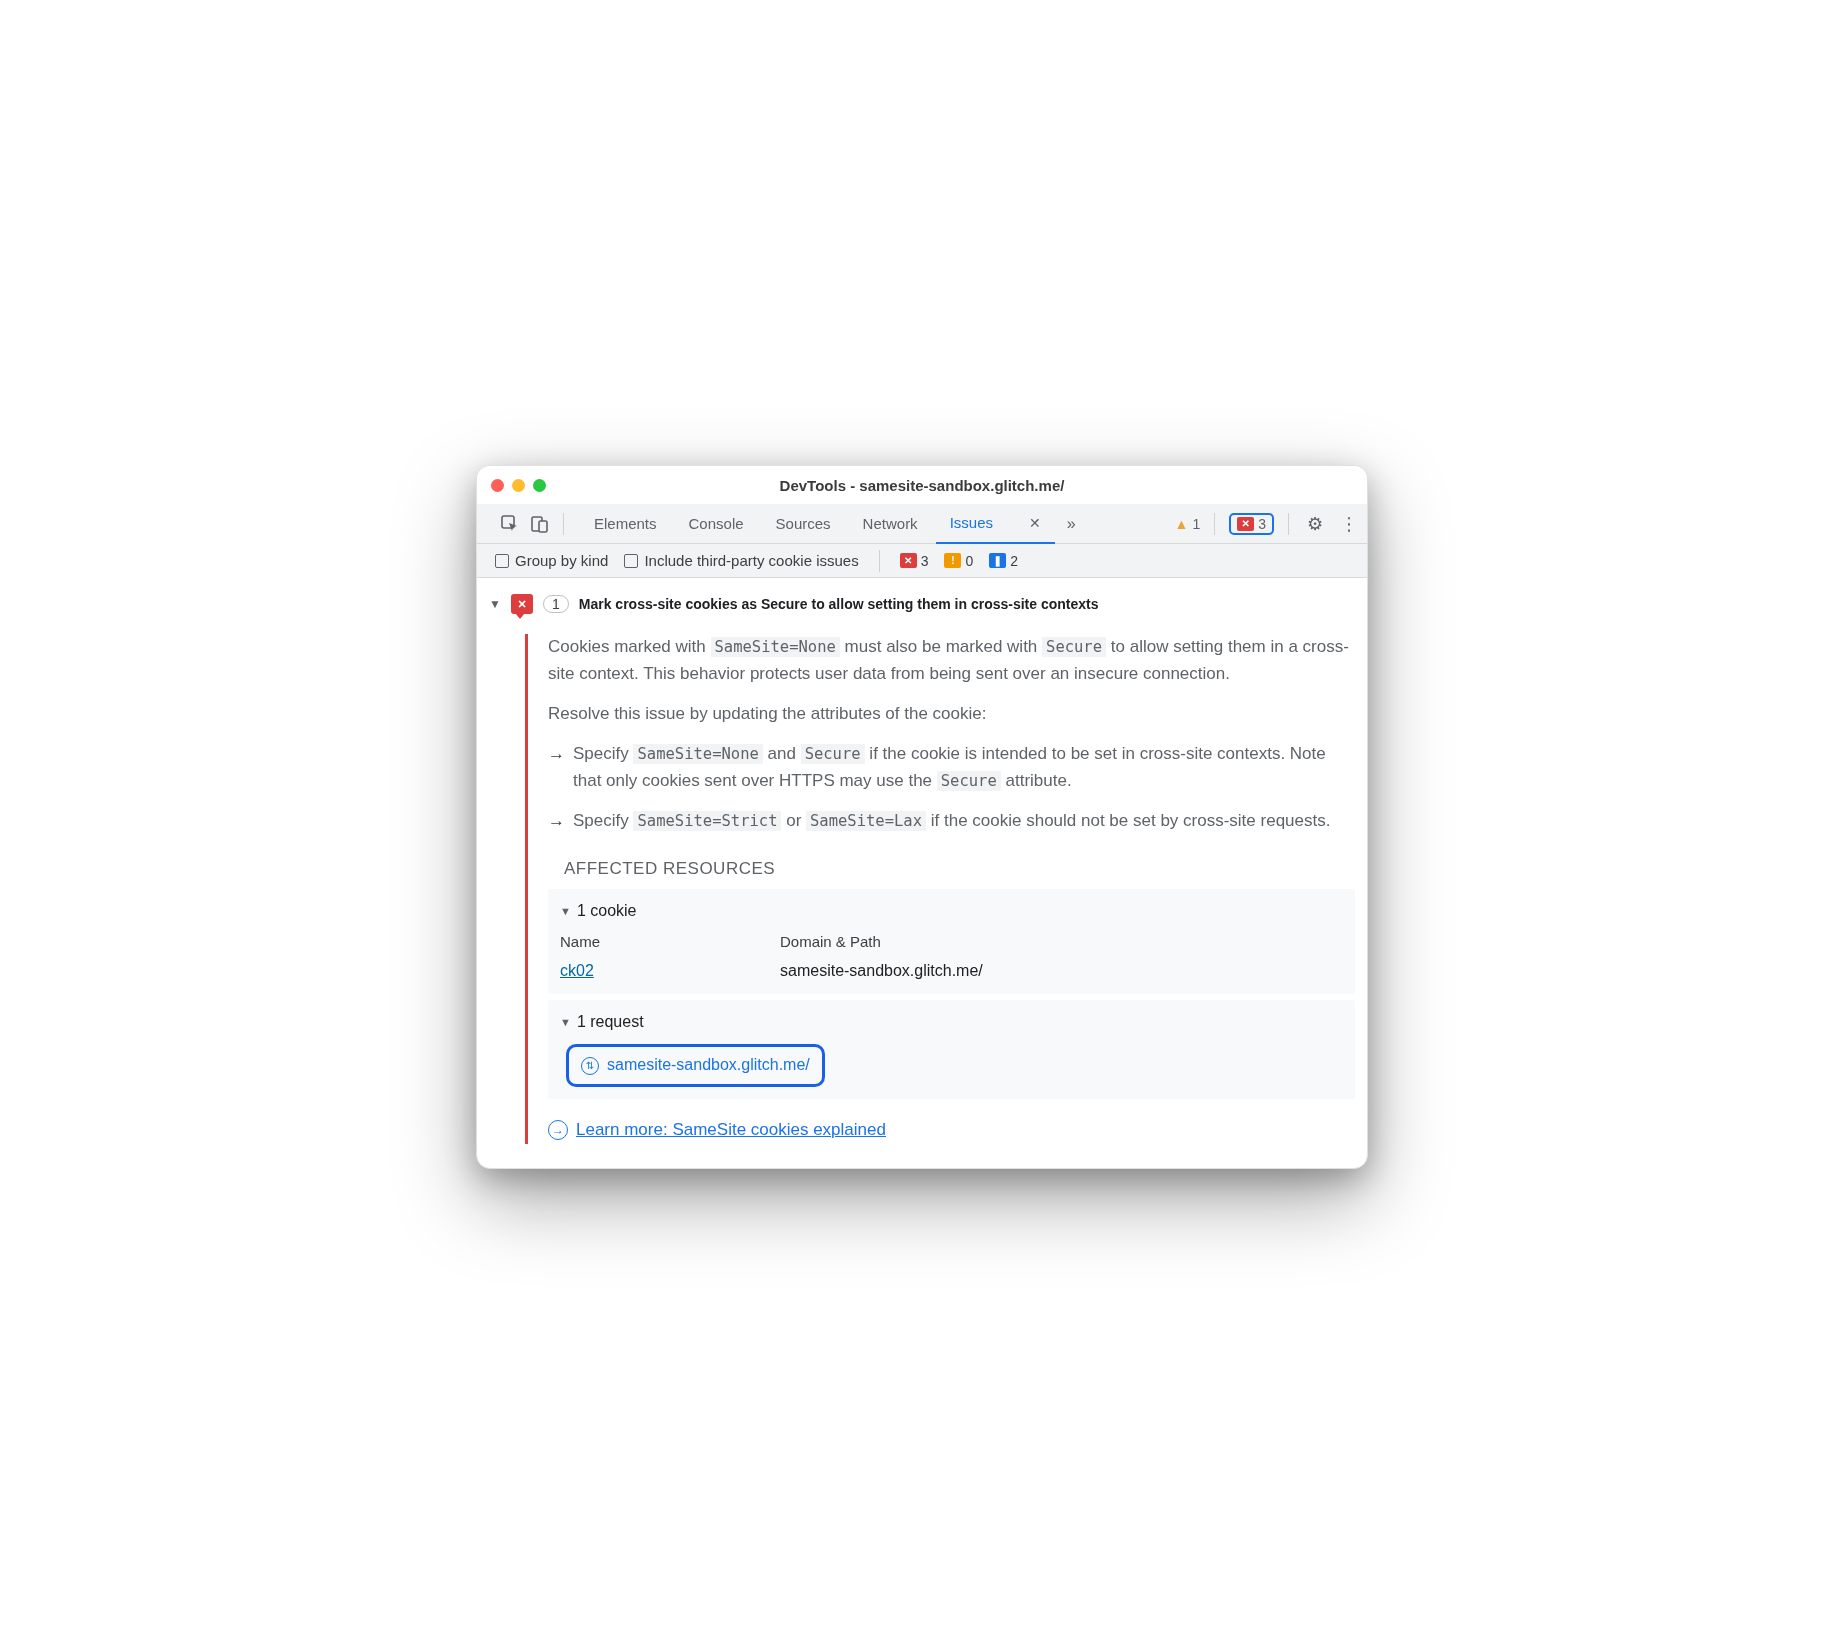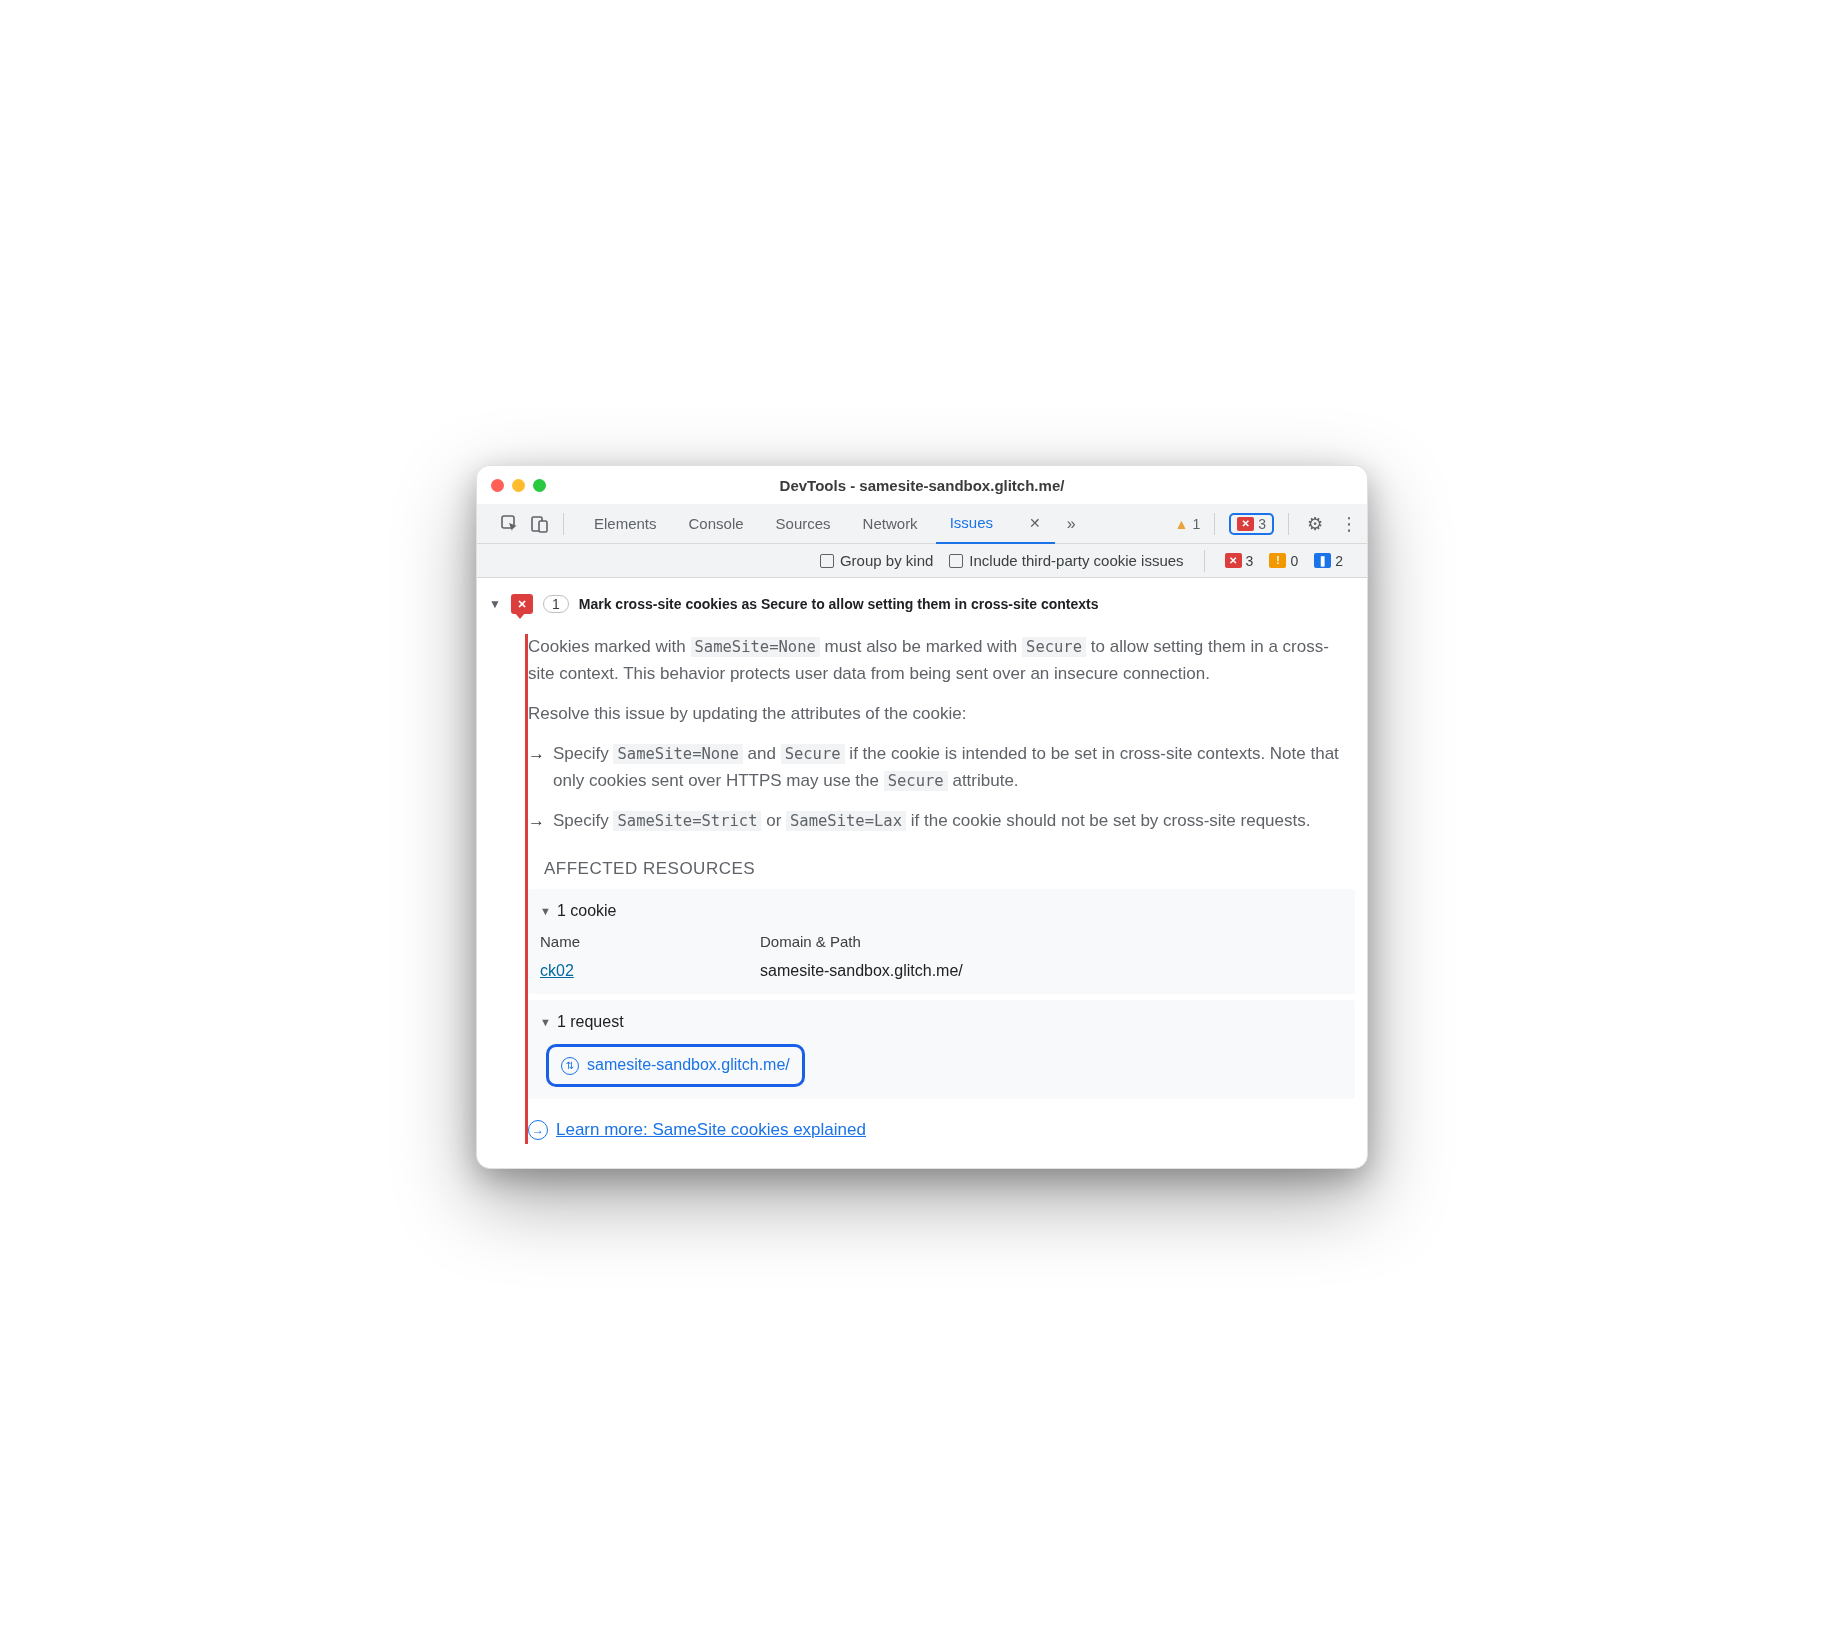--- a/index.html
+++ b/index.html
@@ -45,38 +45,38 @@
   .tab .closex { font-size:14px; color:#5f6368;}
   .moretabs { color:#5f6368; padding:0 8px;}
   .spacer { flex:1; }
   .badgegrp { display:flex; align-items:center; gap:10px; }
   .badge { display:flex; align-items:center; gap:4px; font-size:14px; color:#5f6368;}
   .b-warn { color:#e8a33d;}
   .errbox { display:flex; align-items:center; gap:4px; border:2.5px solid #1a73e8; border-radius:5px; padding:1px 6px; font-size:14px; color:#5f6368;}
   .errchip { background:#dc3e3e; color:#fff; width:17px; height:14px; border-radius:2px; font-size:10px; display:flex; align-items:center; justify-content:center; font-weight:700;}
   .gear, .kebab { width:24px; color:#5f6368; text-align:center; font-size:18px;}
   
-  .optrow { display:flex; align-items:center; height:34px; background:#f1f3f4; border-bottom:1px solid #d8d8d8; padding:0 24px; gap:16px; justify-content:flex-end;}
+  .optrow { display:flex; align-items:center; height:34px; background:#f1f3f4; border-bottom:1px solid #d8d8d8; padding:0 18px; gap:16px; justify-content:flex-start;}
   .chklbl { display:flex; align-items:center; gap:6px; font-size:15px; color:#3c4043;}
   .chkbox { width:14px; height:14px; border:1.5px solid #5f6368; border-radius:2px;}
   .stat { display:flex; align-items:center; gap:4px; font-size:14px; color:#3c4043;}
   .st-err .chip{ background:#dc3e3e;}
   .st-warn .chip{ background:#f29900;}
   .st-msg .chip{ background:#1a73e8;}
   .chip { width:17px; height:15px; border-radius:2px; display:flex; align-items:center; justify-content:center; color:#fff; font-weight:700; font-size:10px;}
   
   .issues { padding:10px 12px 24px 12px; }
   .issue-hdr { display:flex; align-items:center; gap:10px; padding:6px 0 10px 0;}
   .twisty { width:12px; color:#5f6368; font-size:12px;}
   .type-chip { width:22px; height:20px; background:#dc3e3e; border-radius:3px; display:flex; align-items:center; justify-content:center; position:relative;}
   .type-chip::before{content:"✕"; color:#fff; font-size:11px; font-weight:700;}
   .type-chip::after{content:""; position:absolute; bottom:-5px; left:4px; width:0;height:0;border-left:5px solid transparent;border-right:5px solid transparent;border-top:6px solid #dc3e3e;}
   .count-pill { border:1px solid #c0c0c0; border-radius:10px; padding:0 8px; font-size:14px; color:#3c4043; background:#fff;}
   .issue-title { font-weight:700; font-size:14px; color:#202124; }
-  .issue-body { margin-left:36px; border-left:3px solid #dc3e3e; color:#5f6368; font-size:17px; line-height:1.55;}
+  .issue-body { margin-left:36px; border-left:3px solid #dc3e3e; padding-left:20px; color:#5f6368; font-size:17px; line-height:1.55;}
   .issue-body p { margin:10px 0 14px; }
   .issue-body code { font-family: Menlo, monospace; background:#f1f3f4; padding:1px 4px; font-size:15.5px; color:#5f6368;}
   .arrowline { display:flex; gap:8px; margin:8px 0 14px;}
   .arrowline .arrow { color:#3c4043; flex-shrink:0;}
   .arrowline .txt { flex:1;}
   .sec-label { font-size:17px; letter-spacing:0.5px; color:#5f6368; font-weight:400; margin:22px 16px 6px;}
   .res-block { background:#f8f9fa; border-radius:2px; margin:6px 0; padding:10px 12px; font-size:16px; color:#202124;}
   .res-hdr { display:flex; align-items:center; gap:6px; color:#202124; font-size:16px; margin-bottom:6px;}
   .res-hdr .tw { font-size:11px; color:#5f6368;}
   .tbl { display:grid; grid-template-columns: 220px 1fr; row-gap:6px; margin-left:0;}

